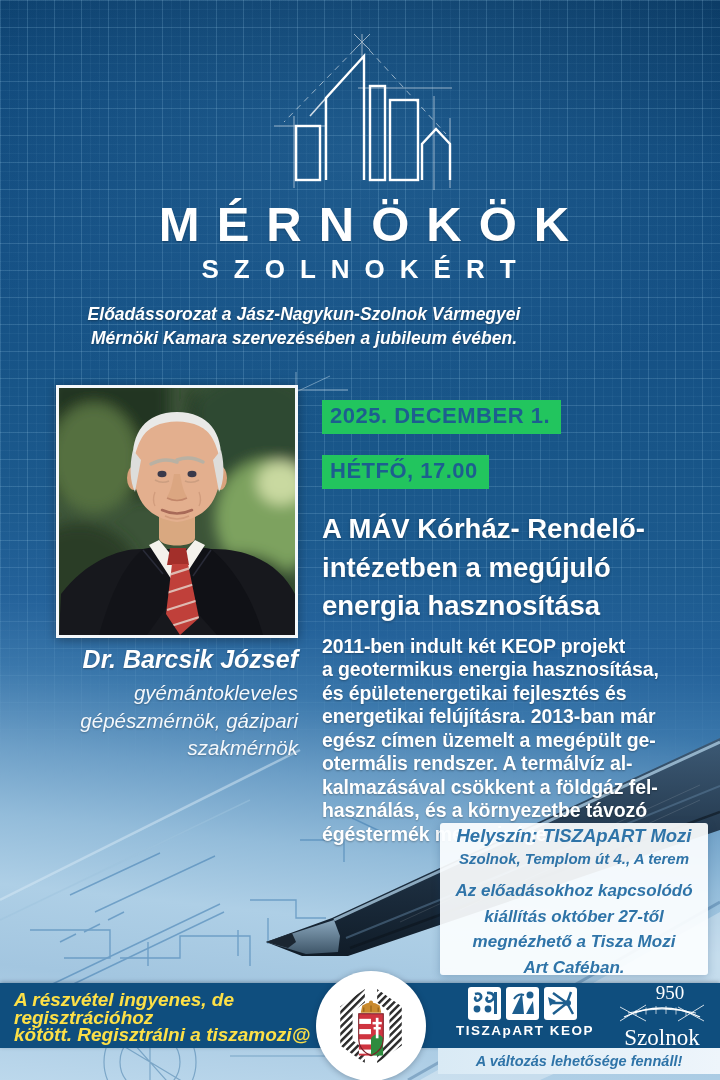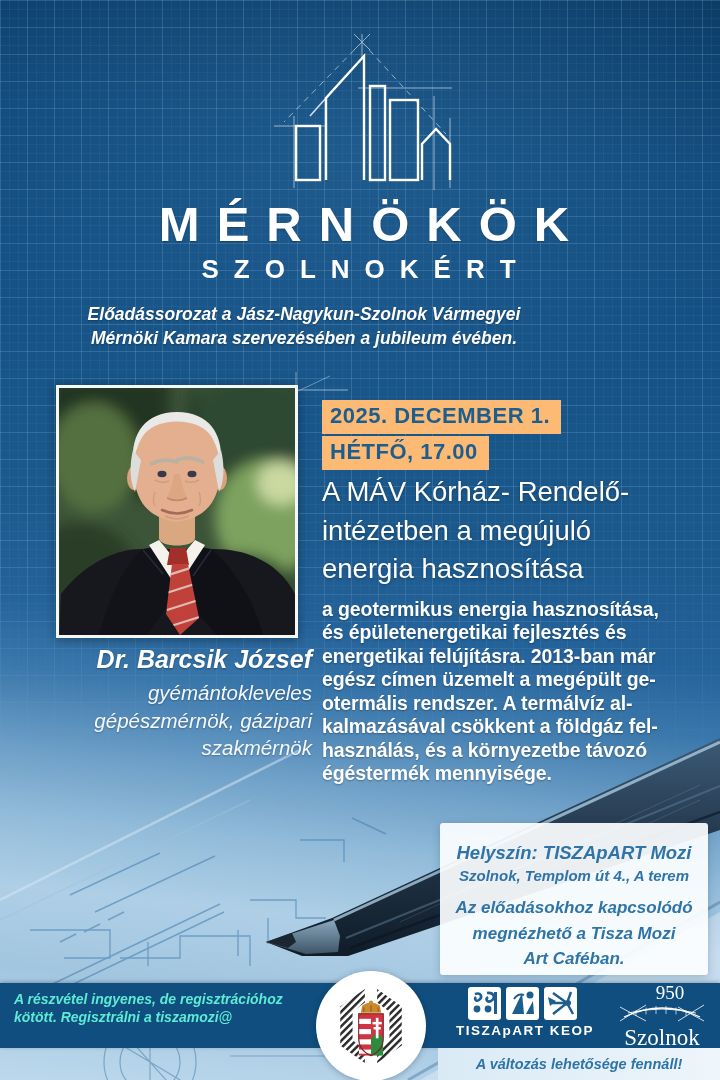--- a/index.html
+++ b/index.html
@@ -47,76 +47,76 @@
     font-size:17.5px;line-height:24px;font-weight:700;font-style:italic;
     text-shadow:0 1px 2px rgba(0,0,0,.3);
   }
   
   .photo-frame{
     position:absolute;left:56px;top:385px;width:236px;height:247px;z-index:4;
     border:3px solid #f4f8fb;box-shadow:0 2px 10px rgba(0,0,0,.35);
     background:#2c402c;
   }
   .speaker-block{
-    position:absolute;left:0px;top:645px;width:298px;z-index:4;text-align:right;padding-left:14px;
+    position:absolute;left:0px;top:645px;width:298px;z-index:4;text-align:right;
   }
   .speaker-name{
     font-size:25px;font-weight:700;font-style:italic;margin:0 0 5px 0;
     text-shadow:0 1px 2px rgba(0,0,0,.3);
   }
   .speaker-title{
     font-size:20.5px;font-style:italic;line-height:27.5px;font-weight:400;
     color:#f4f8fc;text-shadow:0 1px 2px rgba(0,0,0,.25);
   }
   
   .event{position:absolute;left:322px;top:400px;width:392px;z-index:4;}
   .date-badge{
-    display:table;background:#fdba74;color:#1d5e8f;
+    display:table;background:#22c55e;color:#1d5e8f;
     font-size:22px;font-weight:700;letter-spacing:.5px;
-    padding:3px 11px 5px 8px;margin-bottom:2px;
+    padding:3px 11px 5px 8px;margin-bottom:21px;
   }
   .event-title{
-    margin-top:3px;font-size:27.5px;font-weight:400;line-height:38.5px;
+    margin-top:3px;font-size:27.5px;font-weight:700;line-height:38.5px;
     text-shadow:0 1px 3px rgba(0,0,0,.3);
   }
   .event-desc{
     margin-top:9px;font-size:19.5px;font-weight:700;line-height:23.5px;
     letter-spacing:-.1px;text-shadow:0 1px 2px rgba(0,0,0,.3);
   }
   
   .venue-box{
     position:absolute;left:440px;top:823px;width:268px;height:152px;z-index:5;
     background:rgba(252,254,255,.93);border-radius:3px;color:#2f74a8;
     text-align:center;box-shadow:0 2px 8px rgba(20,60,100,.25);
   }
-  .venue-label{font-size:18.5px;font-weight:700;font-style:italic;margin-top:19px;}
+  .venue-label{font-size:18.5px;font-weight:700;font-style:italic;margin-top:2px;}
   .venue-address{font-size:15px;font-weight:600;font-style:italic;margin-top:3px;}
   .venue-exhibition{font-size:17px;font-weight:700;font-style:italic;line-height:25.5px;margin-top:11px;}
   
   .bottom-bar{
     position:absolute;left:0;top:983px;width:720px;height:65px;z-index:6;
     background:#0f4e7e;box-shadow:0 -1px 4px rgba(0,20,40,.3);
   }
   .reg-text{
     position:absolute;left:14px;top:8px;width:300px;
-    font-size:14px;font-weight:700;font-style:italic;line-height:17.5px;color:#5eead4;
+    font-size:19px;font-weight:700;font-style:italic;line-height:17.5px;color:#fde047;
   }
   .tiszapart-logo{position:absolute;left:456px;top:4px;width:132px;text-align:center;}
   .tp-squares{display:flex;justify-content:center;gap:5px;}
   .tp-square{width:33px;height:33px;background:#fff;border-radius:3px;}
   .tp-text{font-size:13.5px;font-weight:700;letter-spacing:1.5px;color:#fff;margin-top:3px;white-space:nowrap;}
   .szolnok-logo{position:absolute;left:612px;top:0px;width:100px;text-align:center;}
   .szolnok-name{font-family:"Liberation Serif",serif;font-size:23px;color:#fff;margin-top:-4px;}
   .mmk-circle{
     position:absolute;left:316px;top:971px;width:110px;height:110px;border-radius:50%;
     background:#fff;z-index:7;box-shadow:0 1px 6px rgba(0,20,40,.3);
     display:flex;align-items:center;justify-content:center;
   }
   .tagline-strip{
-    position:absolute;left:438px;top:1048px;width:282px;height:32px;z-index:6;
+    position:absolute;left:438px;top:1048px;width:282px;height:26px;z-index:6;
     background:linear-gradient(90deg,#d9eaf5,#eef5fb);
     display:flex;align-items:center;justify-content:center;
   }
   .tagline{font-size:14.5px;font-weight:700;font-style:italic;color:#2f74a8;}
 </style>
 </head>
 <body>
 
 <div class="poster">
   <div class="bg"></div>
@@ -278,36 +278,38 @@
 
   <div class="event">
     <div class="date-badge">2025. DECEMBER 1.</div>
     <div class="date-badge">HÉTFŐ, 17.00</div>
     <div class="event-title">
       <div>A MÁV Kórház- Rendelő-</div>
       <div>intézetben a megújuló</div>
       <div>energia hasznosítása</div>
     </div>
     <div class="event-desc">
+      <div>2011-ben indult két KEOP projekt</div>
       <div>a geotermikus energia hasznosítása,</div>
       <div>és épületenergetikai fejlesztés és</div>
       <div>energetikai felújításra. 2013-ban már</div>
       <div>egész címen üzemelt a megépült ge-</div>
       <div>otermális rendszer. A termálvíz al-</div>
       <div>kalmazásával csökkent a földgáz fel-</div>
       <div>használás, és a környezetbe távozó</div>
       <div>égéstermék mennyisége.</div>
     </div>
   </div>
 
   <div class="venue-box">
     <div class="venue-label">Helyszín: TISZApART Mozi</div>
     <div class="venue-address">Szolnok, Templom út 4., A terem</div>
     <div class="venue-exhibition">
       <div>Az előadásokhoz kapcsolódó</div>
+      <div>kiállítás október 27-től</div>
       <div>megnézhető a Tisza Mozi</div>
       <div>Art Caféban.</div>
     </div>
   </div>
 
   <div class="bottom-bar">
     <div class="reg-text">
       <div>A részvétel ingyenes, de regisztrációhoz</div>
       <div>kötött. Regisztrálni a tiszamozi@</div>
     </div>

